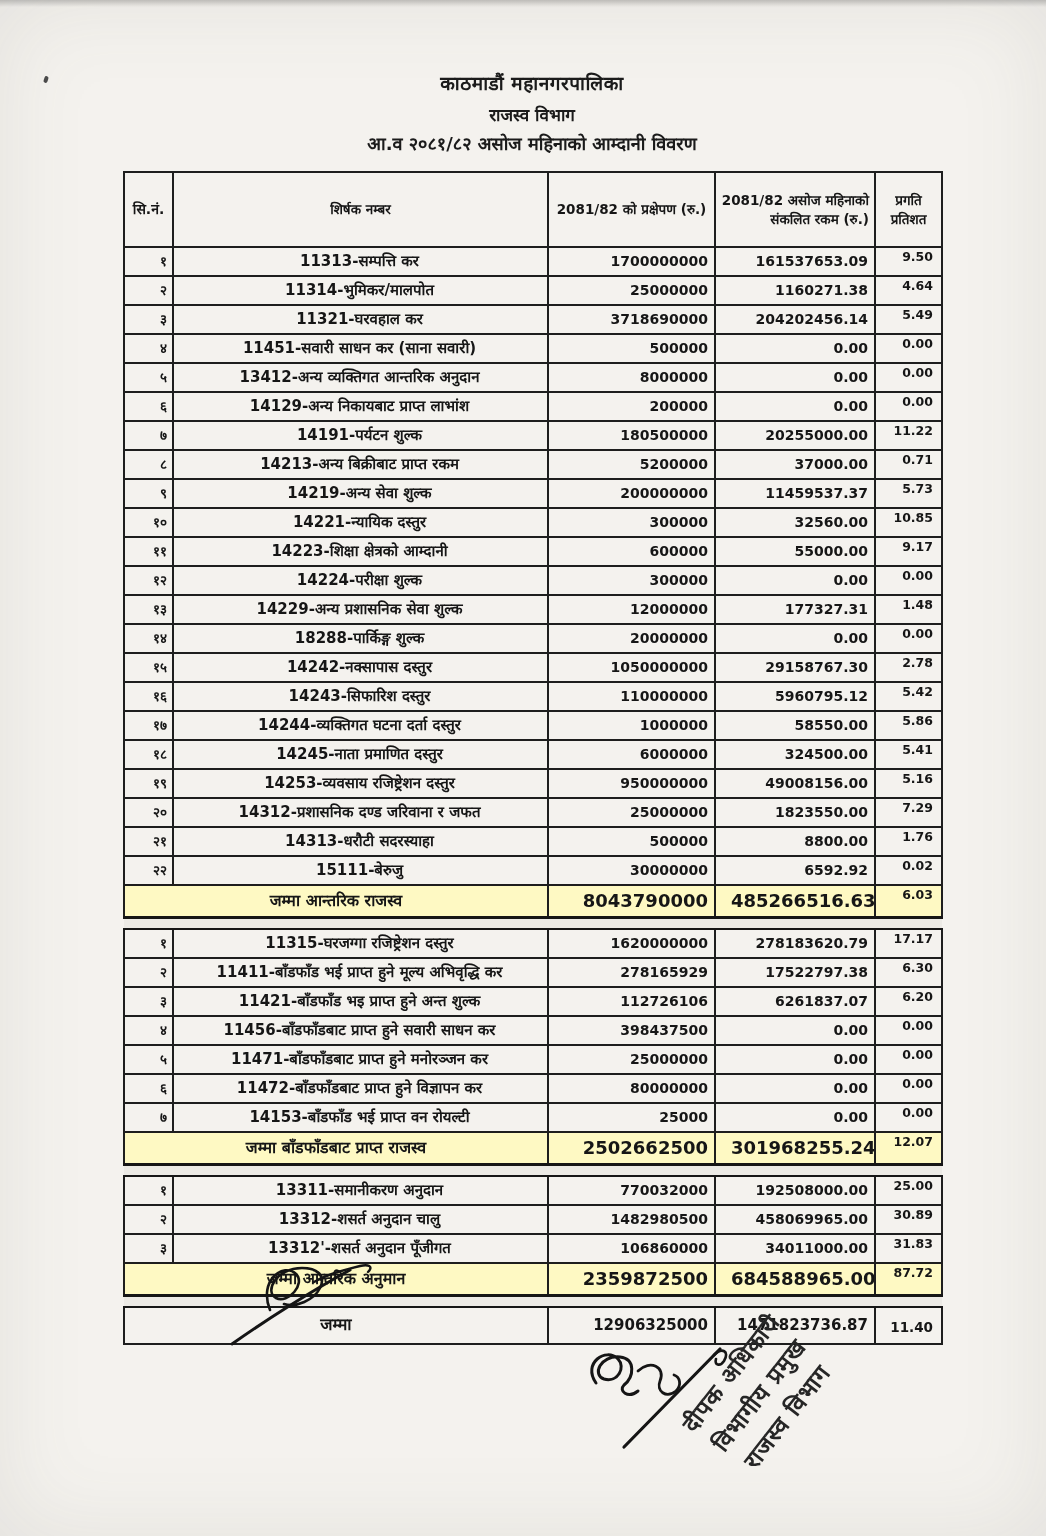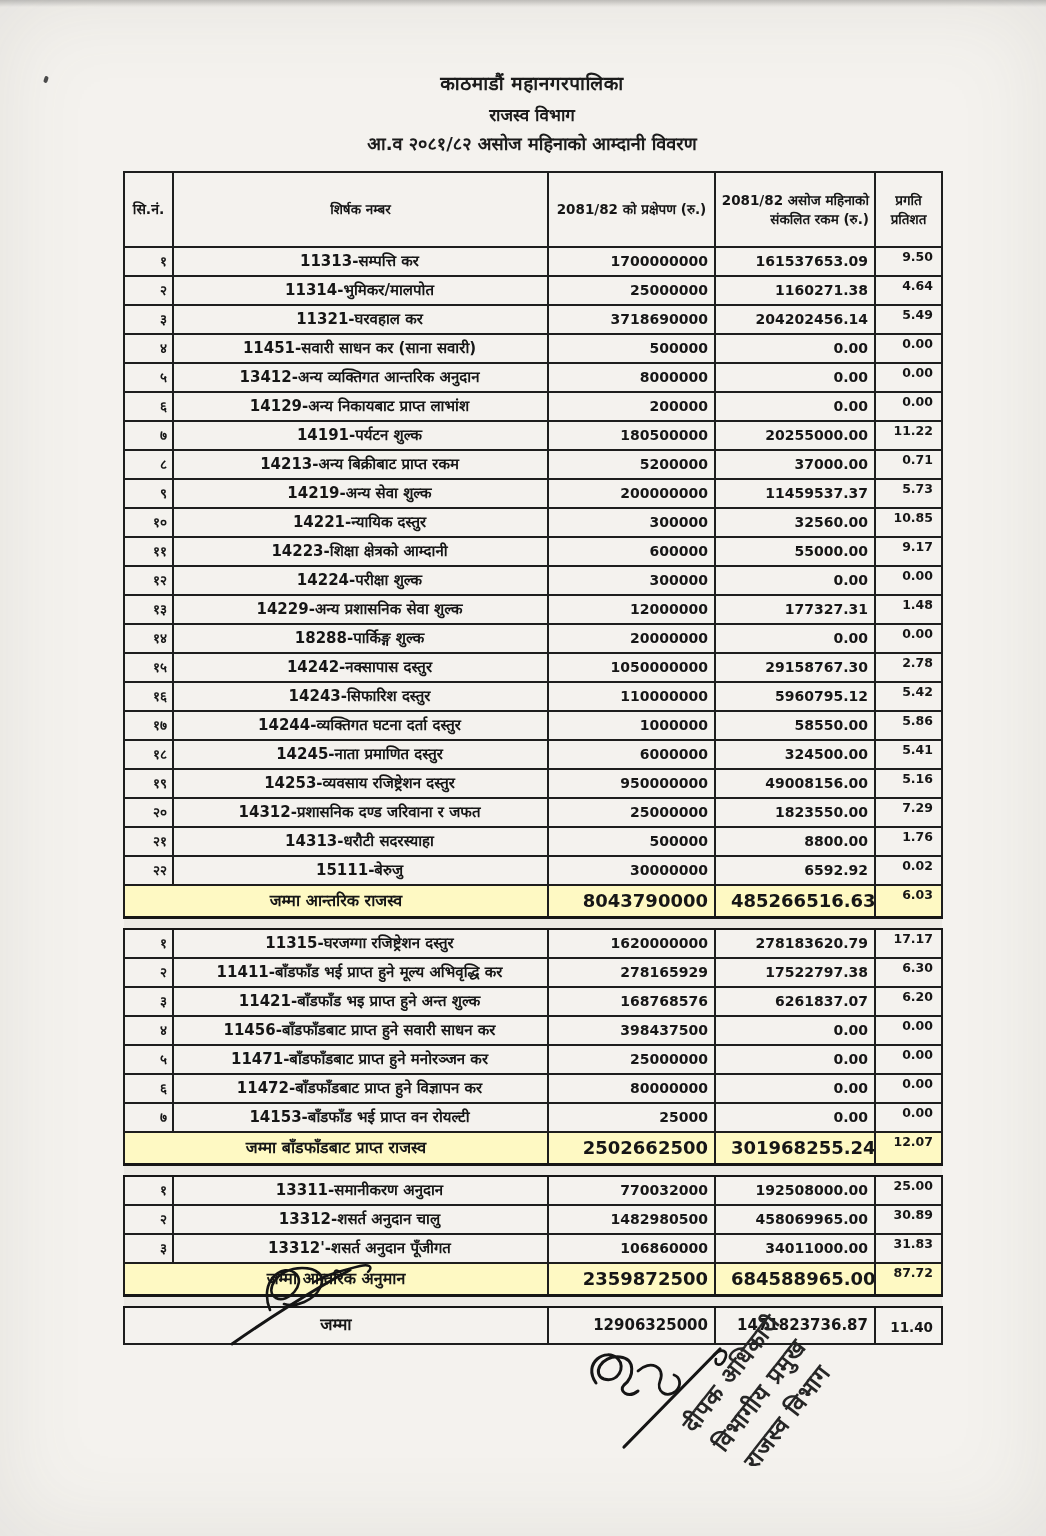--- a/index.html
+++ b/index.html
@@ -282,21 +282,21 @@
       <tr>
         <td class="sn">२</td>
         <td class="title">11411-बाँडफाँड भई प्राप्त हुने मूल्य अभिवृद्धि कर</td>
         <td class="num">278165929</td>
         <td class="num">17522797.38</td>
         <td class="pct">6.30</td>
       </tr>
       <tr>
         <td class="sn">३</td>
         <td class="title">11421-बाँडफाँड भइ प्राप्त हुने अन्त शुल्क</td>
-        <td class="num">168768576</td>
+        <td class="num">112726106</td>
         <td class="num">6261837.07</td>
         <td class="pct">6.20</td>
       </tr>
       <tr>
         <td class="sn">४</td>
         <td class="title">11456-बाँडफाँडबाट प्राप्त हुने सवारी साधन कर</td>
         <td class="num">398437500</td>
         <td class="num">0.00</td>
         <td class="pct">0.00</td>
       </tr>

